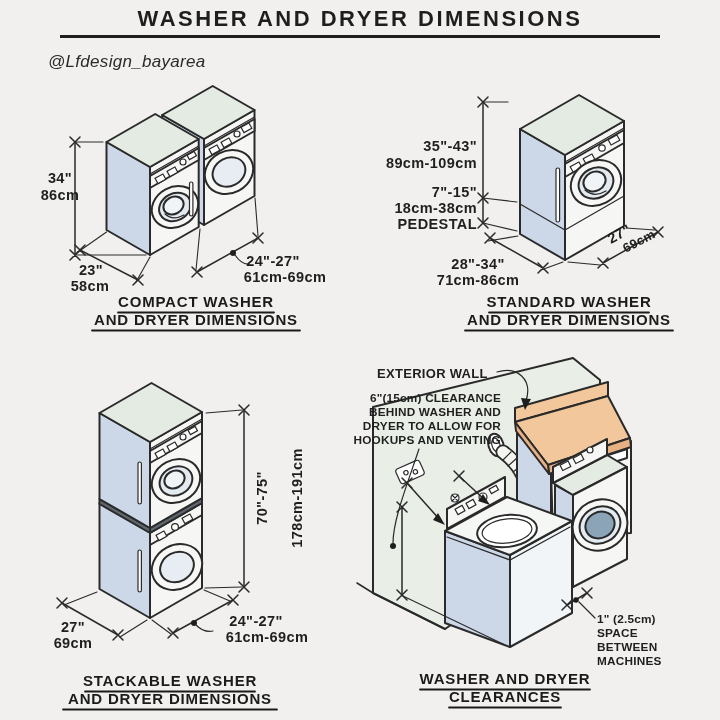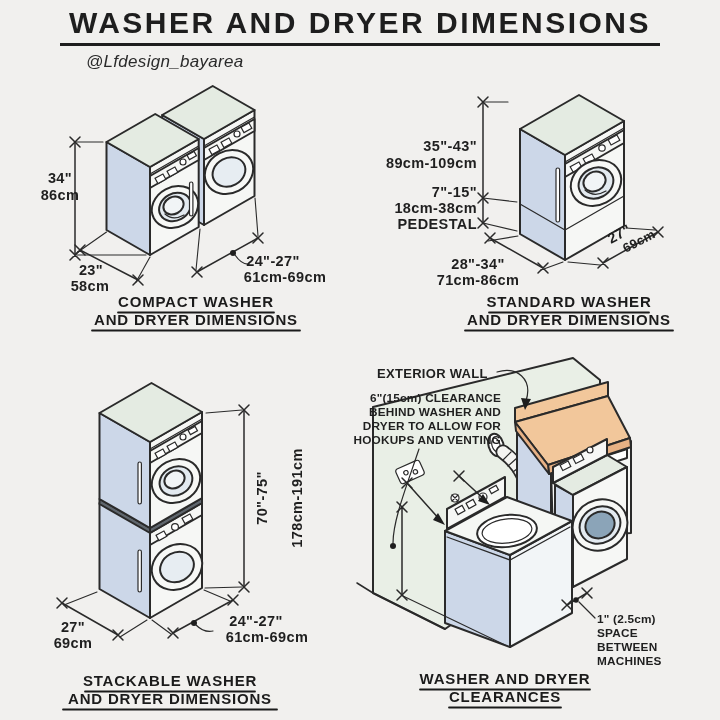--- a/index.html
+++ b/index.html
@@ -1,22 +1,22 @@
 <!DOCTYPE html>
 <html><head>
 <meta charset="utf-8">
 <style>
   html,body{margin:0;padding:0;}
   .canvas{position:relative;width:720px;height:720px;background:#f1f0ee;overflow:hidden;
           font-family:"Liberation Sans",sans-serif;}
   .title{position:absolute;left:60px;top:6px;width:600px;text-align:center;
-         font-size:30px;font-weight:bold;letter-spacing:2.5px;color:#1e1e1e;
+         font-size:22px;font-weight:bold;letter-spacing:2.5px;color:#1e1e1e;
          border-bottom:3px solid #1e1e1e;padding-bottom:3px;white-space:nowrap;}
   .handle{position:absolute;left:48px;top:52px;font-size:17px;font-style:italic;
-          color:#2a2a2a;letter-spacing:.3px;margin-left:38px;}
+          color:#2a2a2a;letter-spacing:.3px;}
   svg{position:absolute;overflow:visible;}
   .face{stroke:#2a2a2a;stroke-width:2;stroke-linejoin:round;}
   .thin{stroke:#2a2a2a;stroke-width:1.2;fill:none;stroke-linecap:round;}
   .dim{stroke:#2a2a2a;stroke-width:1.5;fill:none;stroke-linecap:round;stroke-linejoin:round;}
   .ext{stroke:#2a2a2a;stroke-width:1.1;fill:none;stroke-linecap:round;}
   .dot{fill:#1e1e1e;stroke:none;}
   .btn{fill:#ffffff;stroke:#2a2a2a;stroke-width:1.2;}
   .t15{font:bold 14.5px "Liberation Sans",sans-serif;fill:#1f1f1f;letter-spacing:.4px;}
   .t13{font:bold 13px "Liberation Sans",sans-serif;fill:#1f1f1f;letter-spacing:.3px;}
   .t12{font:bold 11.8px "Liberation Sans",sans-serif;fill:#1f1f1f;letter-spacing:.2px;}

